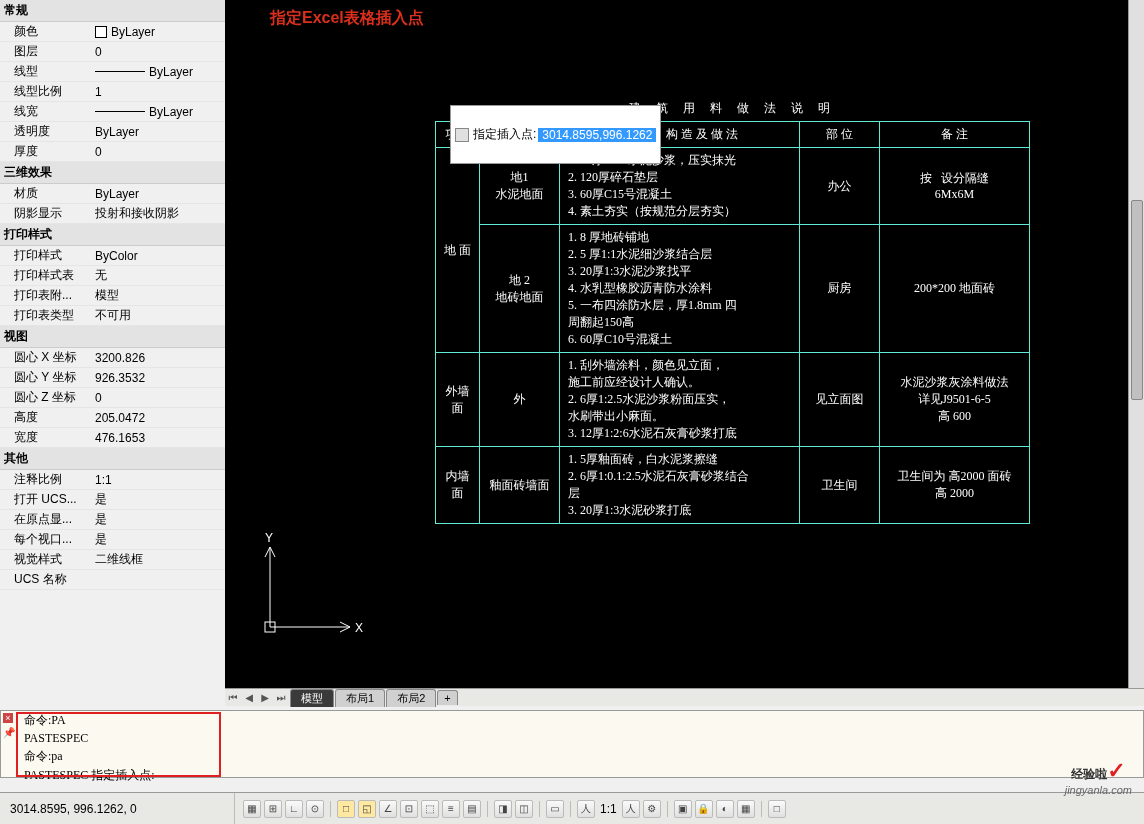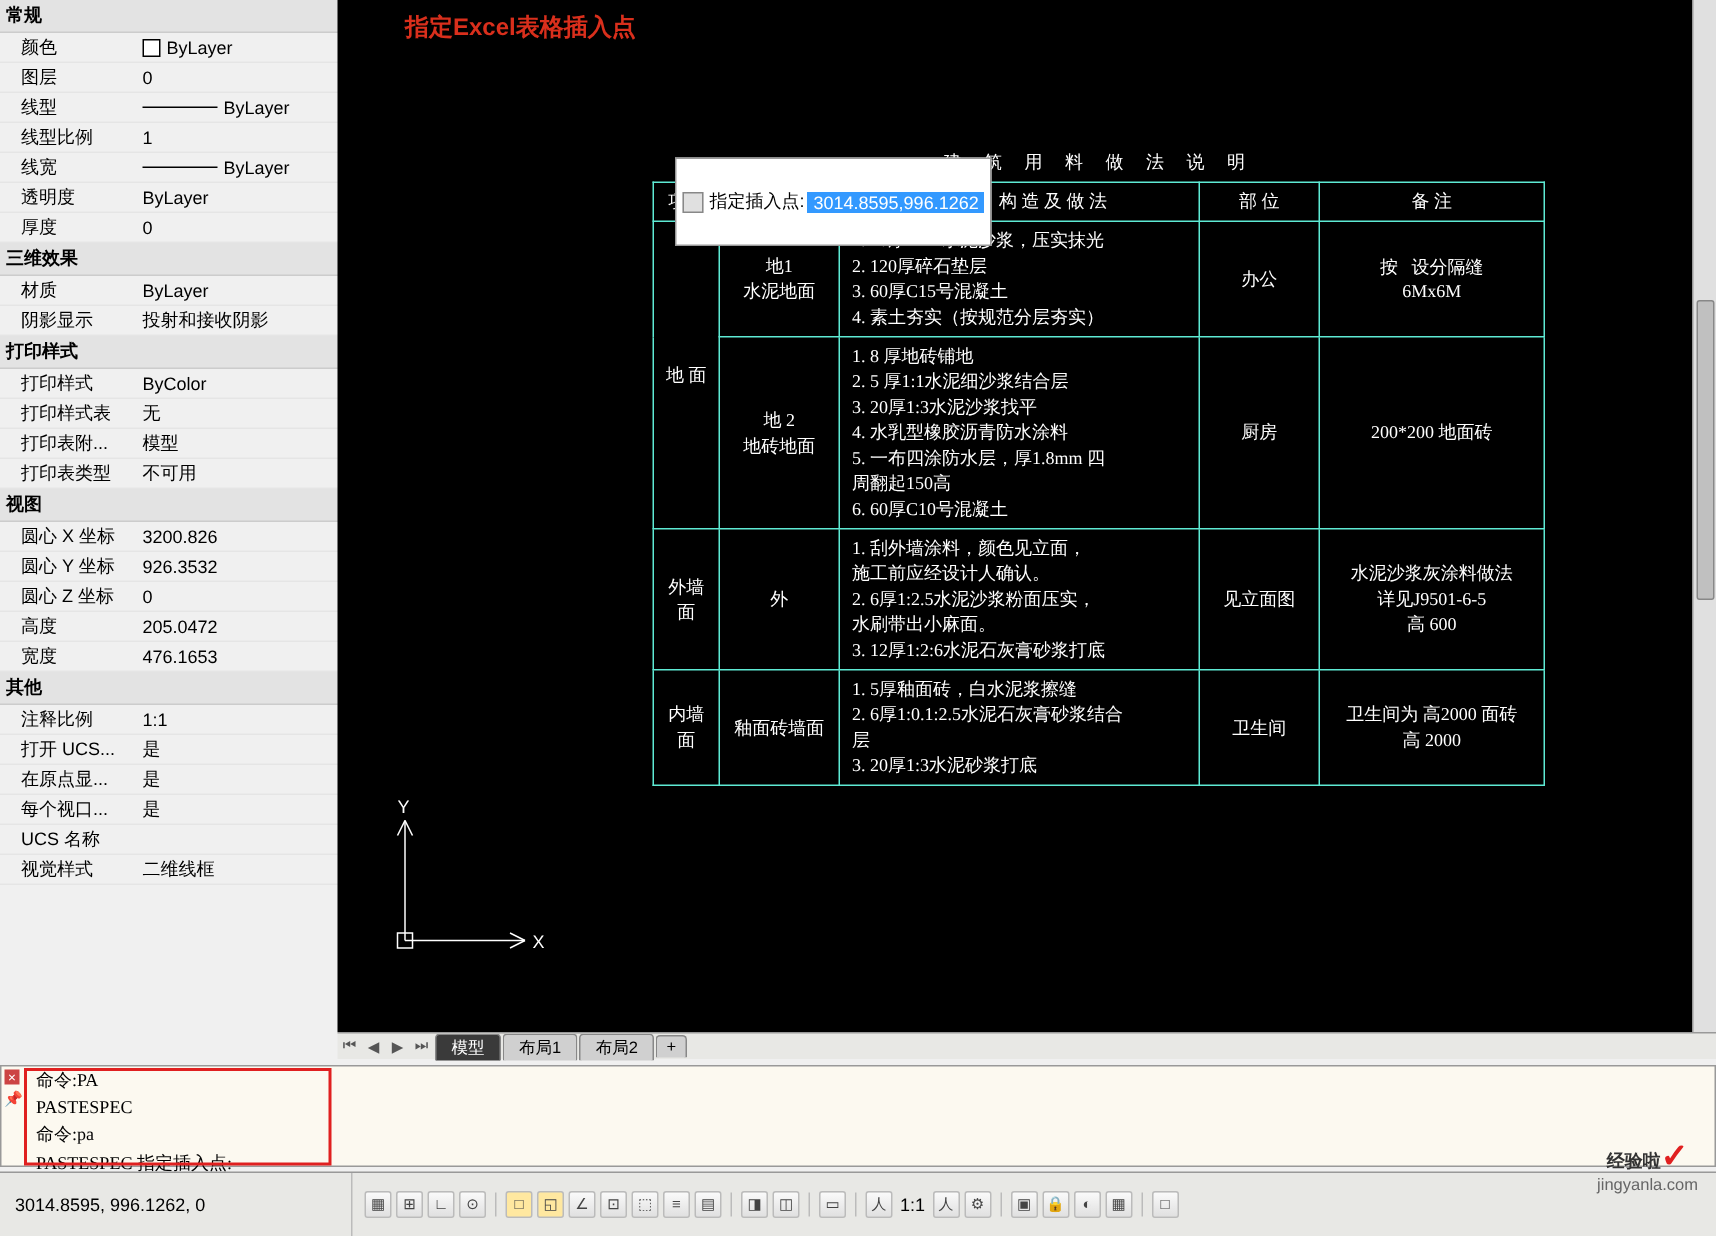--- a/index.html
+++ b/index.html
@@ -26,29 +26,29 @@
 .tab-nav-btn{width:16px;height:14px;display:flex;align-items:center;justify-content:center;color:#555;cursor:pointer;font-size:10px}
 .tab{padding:1px 10px;background:#d0d0d0;border:1px solid #888;border-bottom:none;margin-left:1px;font-size:11px;border-radius:3px 3px 0 0}
 .tab.plus{padding:1px 6px}
 .tab.active{background:#3a3a3a;color:#fff}
 .cmd-area{position:absolute;left:0;top:710px;right:0;height:68px;background:#fcf9f0;border:1px solid #999}
 .cmd-close{position:absolute;left:2px;top:2px;width:10px;height:10px;background:#c44;color:#fff;font-size:9px;text-align:center;line-height:10px}
 .cmd-pin{position:absolute;left:2px;top:16px;width:10px;height:10px;color:#888;font-size:10px;text-align:center}
 .cmd-lines{position:absolute;left:16px;top:0;right:0;height:100%}
 .cmd-line{padding:1px 7px;font-family:"SimSun";font-size:12px;color:#000}
 .red-box{position:absolute;left:15px;top:1px;width:205px;height:65px;border:2px solid #e02020;pointer-events:none}
-.status-bar{position:absolute;left:0;bottom:0;right:0;height:43px;background:#e8e8e5;border-top:1px solid #999;display:flex;align-items:center}
+.status-bar{position:absolute;left:0;bottom:0;right:0;height:32px;background:#e8e8e5;border-top:1px solid #999;display:flex;align-items:center}
 .coords{padding:0 10px;color:#000;width:235px;border-right:1px solid #bbb;height:100%;display:flex;align-items:center}
 .sb-icons{display:flex;align-items:center;gap:3px;padding-left:8px}
 .sb-btn{width:18px;height:18px;border:1px solid #bbb;background:linear-gradient(#fafafa,#e0e0e0);display:flex;align-items:center;justify-content:center;font-size:10px;color:#444;border-radius:2px}
 .sb-sep{width:1px;height:16px;background:#bbb;margin:0 3px}
 .watermark{position:absolute;right:12px;bottom:28px;text-align:center;font-family:"Microsoft YaHei"}
 .watermark .wm1{font-size:20px;font-weight:bold;color:#333}
 .watermark .wm1 .check{color:#e02020;font-size:22px}
-.watermark .wm2{font-size:11px;color:#666;}
+.watermark .wm2{font-size:11px;color:#666;font-style:italic}
 .scrollbar-v{position:absolute;right:0;top:0;width:16px;height:688px;background:#e0e0e0;border-left:1px solid #999}
 .sb-thumb{position:absolute;left:2px;width:12px;background:#c0c0c0;border:1px solid #888;border-radius:2px}
 </style>
 </head>
 <body>
 
 <div class="left-panel">
   <div class="section-header">
       <span>常规</span>
       <span class="arrow-icon"></span>
@@ -164,26 +164,26 @@
     </div>
   <div class="prop-row">
       <div class="prop-label">在原点显...</div>
       <div class="prop-val">是</div>
     </div>
   <div class="prop-row">
       <div class="prop-label">每个视口...</div>
       <div class="prop-val">是</div>
     </div>
   <div class="prop-row">
+      <div class="prop-label">视觉样式</div>
+      <div class="prop-val">二维线框</div>
+    </div>
+  <div class="prop-row">
       <div class="prop-label">UCS 名称</div>
       <div class="prop-val"></div>
-    </div>
-  <div class="prop-row">
-      <div class="prop-label">视觉样式</div>
-      <div class="prop-val">二维线框</div>
     </div>
 </div>
 
 <div class="canvas-area">
   <div class="red-text">指定Excel表格插入点</div>
 
   <table class="cad-table">
     <tbody>
         <tr class="title-row">
           <td colspan="5">建 筑 用 料 做 法 说 明</td>

